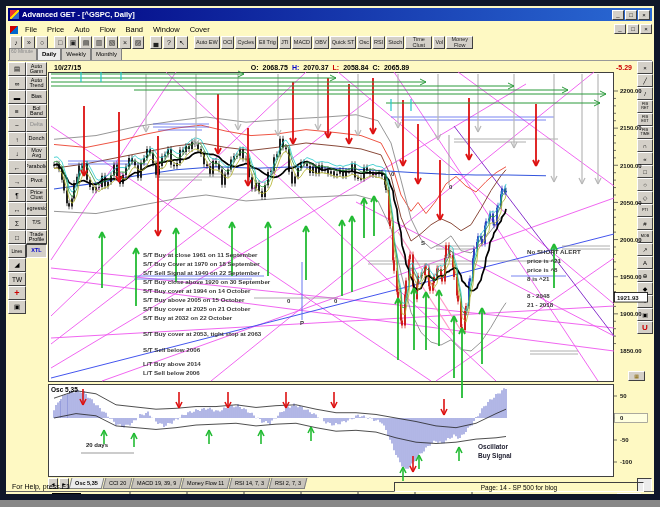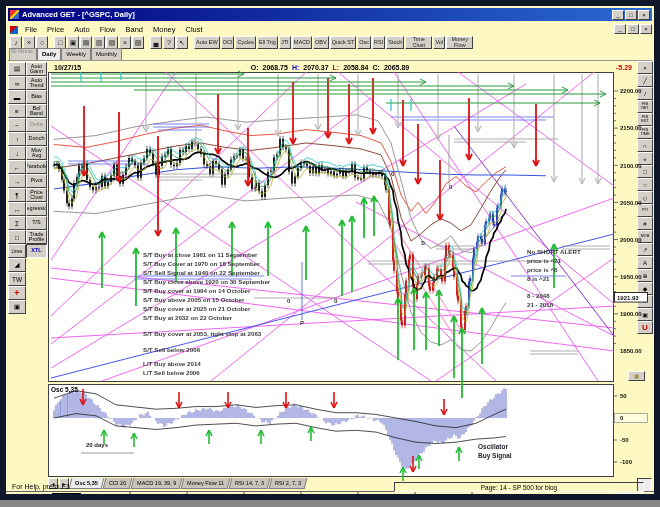--- a/index.html
+++ b/index.html
@@ -85,22 +85,22 @@
   </div>
 
   <div class="menubar">
     <div class="child-icon"></div>
     <span id="menu-items" style="display:flex;">
         <span class="menu-item">File</span>
         <span class="menu-item">Price</span>
         <span class="menu-item">Auto</span>
         <span class="menu-item">Flow</span>
         <span class="menu-item">Band</span>
-        <span class="menu-item">Money</span>
-        <span class="menu-item">Clust</span>
+        <span class="menu-item">Window</span>
+        <span class="menu-item">Cover</span>
       </span>
     <div class="winctl" id="child-winctl">
         <button class="wbtn r">_</button>
         <button class="wbtn r">□</button>
         <button class="wbtn r">×</button>
       </div>
   </div>
 
   <div class="toolbar" id="toolbar">
       <button class="tbtn r">♪</button>

